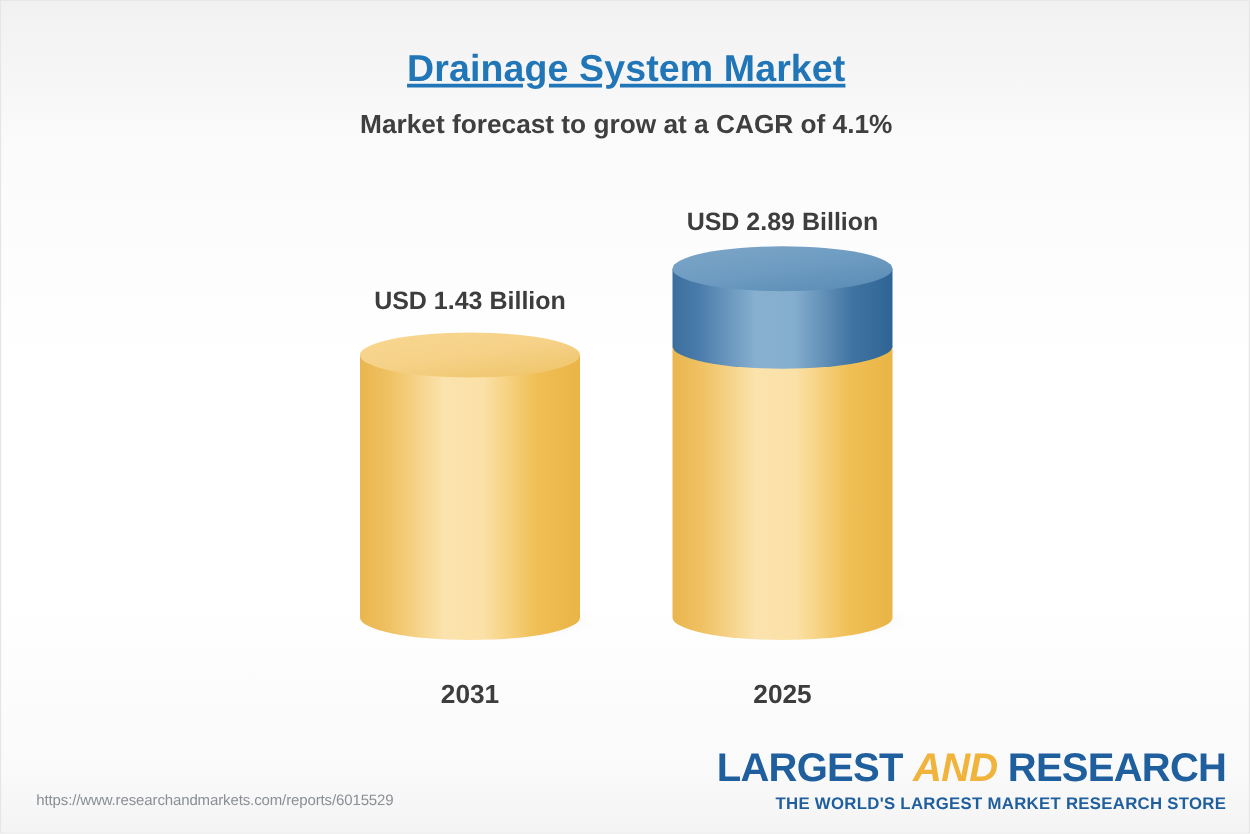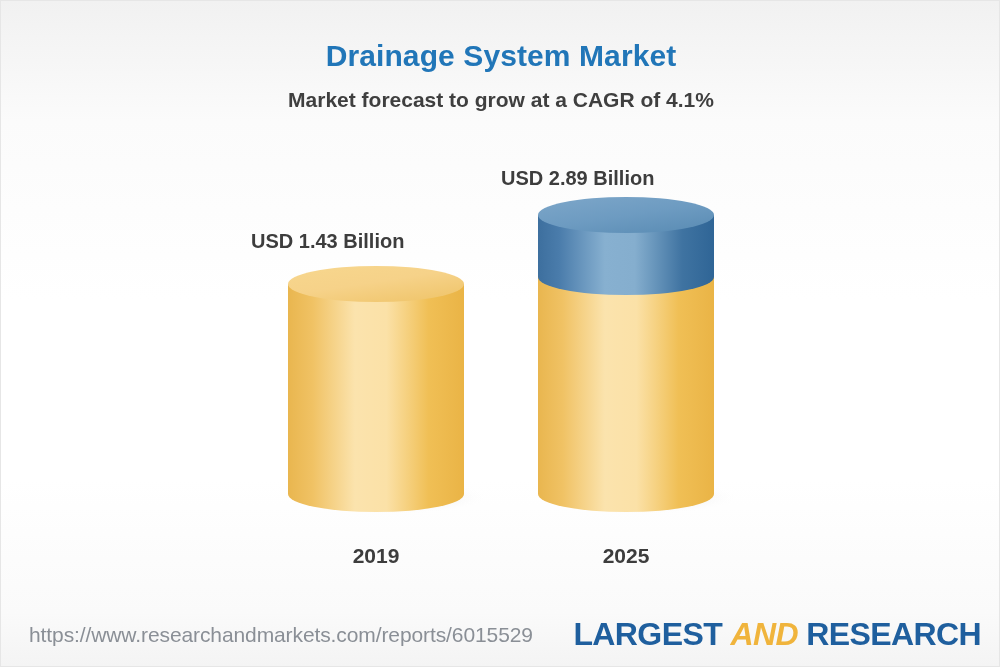--- a/index.html
+++ b/index.html
@@ -30,20 +30,21 @@
     width: 1000px;
     text-align: center;
   }
   .chart-title {
     margin: 0;
     padding-top: 38px;
     font-size: 30px;
     font-weight: bold;
     color: #2176b8;
     letter-spacing: 0.1px;
+    text-decoration: underline;
   }
   .chart-subtitle {
     margin: 0;
     padding-top: 15px;
     font-size: 21px;
     font-weight: bold;
     color: #3f3f3f;
   }
 
   
@@ -60,20 +61,21 @@
     bottom: 0;
     width: 250px;
   }
   .column.c2024 { left: 250px; }
   .column.c2030 { left: 500px; }
 
   .value-label {
     position: absolute;
     left: 0;
     width: 250px;
+    text-align: center;
     font-size: 20px;
     font-weight: bold;
     color: #3d3d3d;
     white-space: nowrap;
   }
   .column.c2024 .value-label { bottom: 415px; }
   .column.c2030 .value-label { bottom: 478px; }
 
   .cylinder-wrap {
     position: absolute;
@@ -109,21 +111,21 @@
     position: absolute;
     left: 0;
     bottom: 0;
     width: 1000px;
     height: 90px;
   }
   .source-url {
     position: absolute;
     left: 28px;
     bottom: 19px;
-    font-size: 21px;
+    font-size: 12px;
     color: #8a8f96;
     letter-spacing: -0.1px;
     margin-top: 32px;
   }
   .brand {
     position: absolute;
     right: 20px;
     bottom: 16px;
     text-align: right;
   }
@@ -186,21 +188,21 @@
             </defs>
 
           <ellipse cx="108" cy="231" rx="92" ry="17" fill="url(#shadow2024)"></ellipse>
 
           <path d="M 0 18 L 0 228 A 88 18 0 0 0 176 228 L 176 18 Z" fill="url(#yellowBody)"></path>
 
           <ellipse cx="88" cy="18" rx="88" ry="18" fill="url(#yellowTop)"></ellipse>
         </svg>
       </div>
 
-      <div class="axis-label">2019</div>
+      <div class="axis-label">2031</div>
     </div>
 
     <div class="column c2030">
 
       <div class="value-label">USD 2.89 Billion</div>
 
       <div class="cylinder-wrap">
         <svg class="cyl-svg" width="176" height="315" viewBox="0 0 176 315">
           <defs>
             <linearGradient id="yellowBody2" x1="0" y1="0" x2="1" y2="0">
@@ -248,16 +250,17 @@
 
   <div class="footer">
     <a class="source-url" href="#" style="text-decoration:none;color:#8a8f96;">https://www.researchandmarkets.com/reports/6015529</a>
 
     <div class="brand">
       <div class="brand-name">
         <span>LARGEST</span>
         <span class="word-and">AND</span>
         <span>RESEARCH</span>
       </div>
+      <div class="brand-tagline">THE WORLD'S LARGEST MARKET RESEARCH STORE</div>
     </div>
   </div>
 
 </div>
 
 </body></html>

